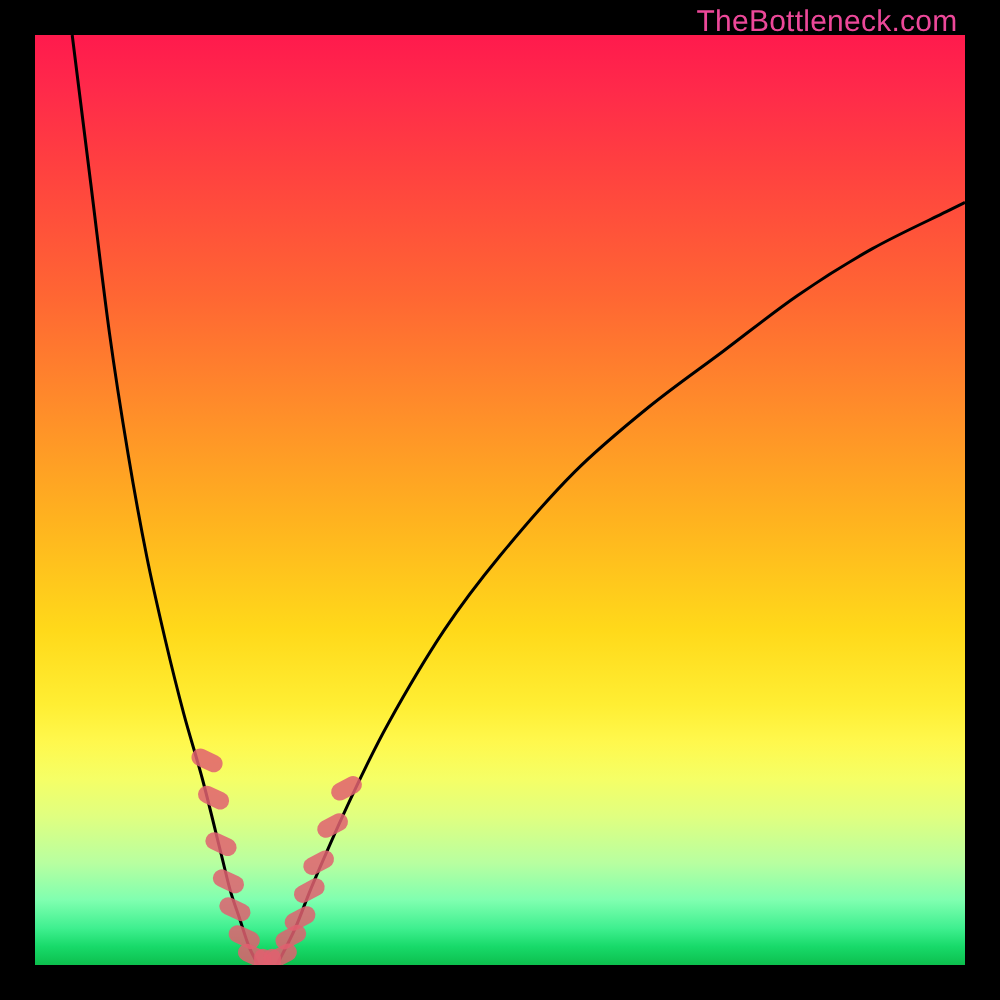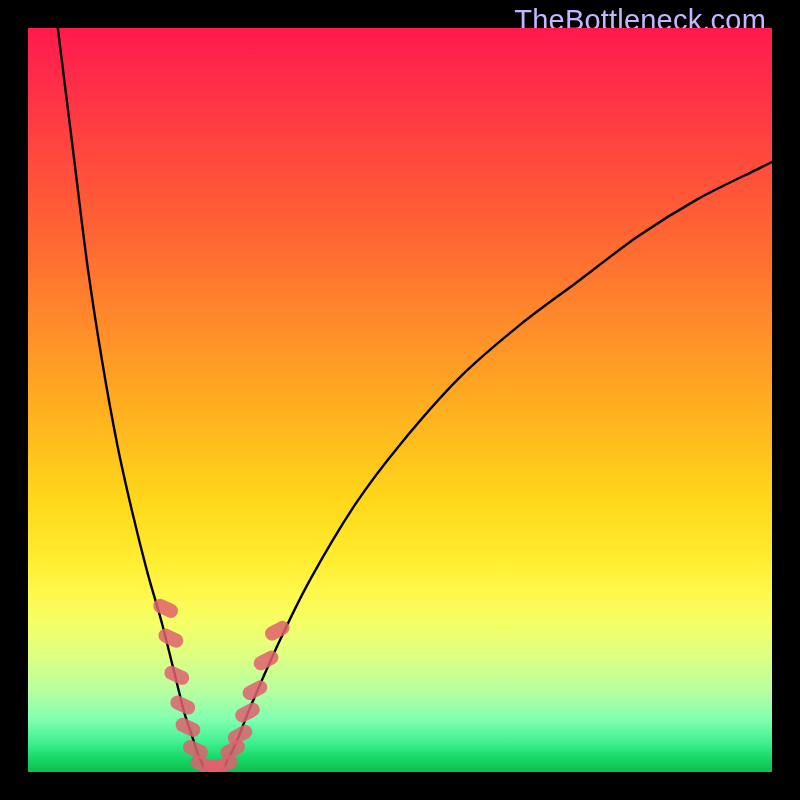--- a/index.html
+++ b/index.html
@@ -48,22 +48,22 @@
       #80ffb0 93%,
       #40f090 96%,
       #18da6a 98%,
       #0cbf4d 100%
     );
   }
   .watermark {
     position: absolute;
     top: 4px;
     right: 34px;
-    color: #c4b5fd;
-    font-size: 29px;
+    color: #ec4899;
+    font-size: 24px;
     letter-spacing: 0.2px;
     font-weight: 500;
   }
   svg.curves {
     position: absolute;
     left: 0;
     top: 0;
   }
 </style>
 </head>

